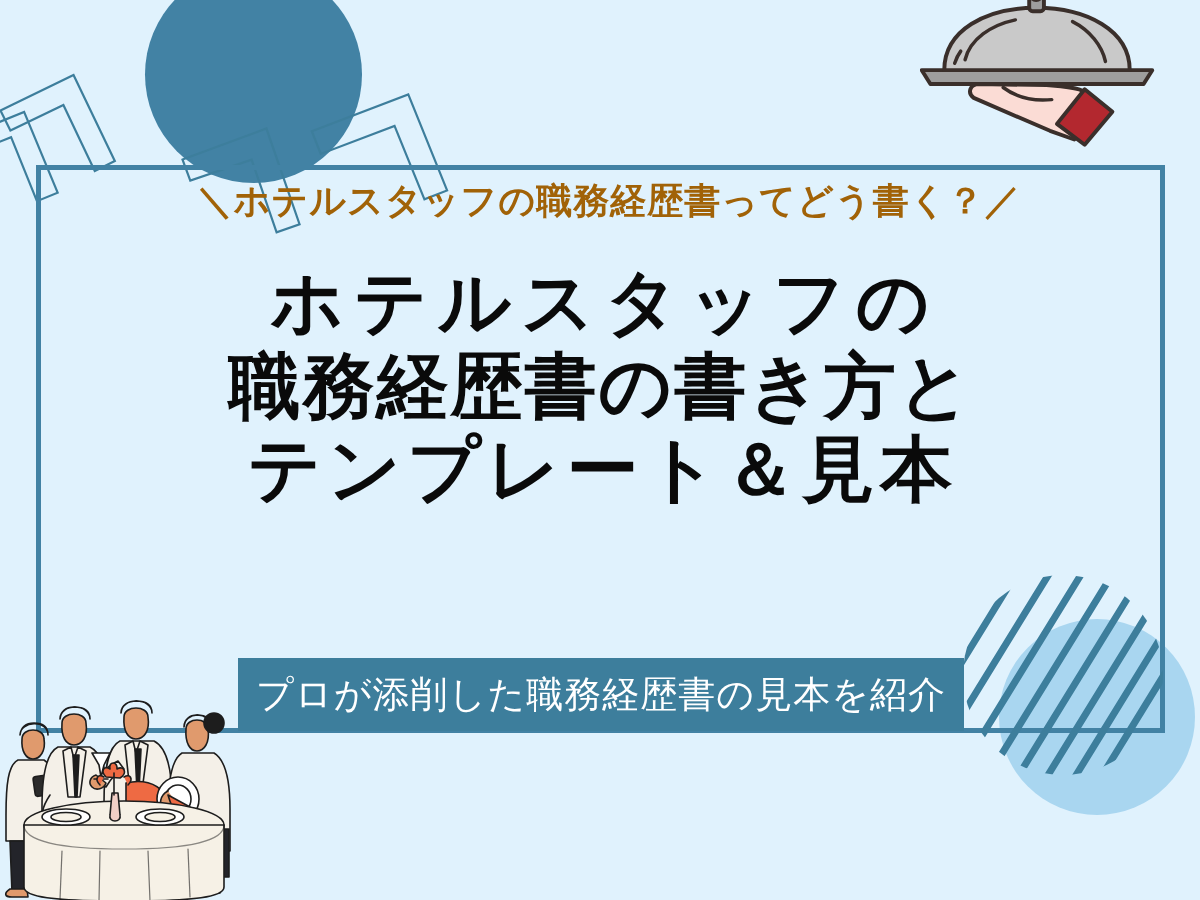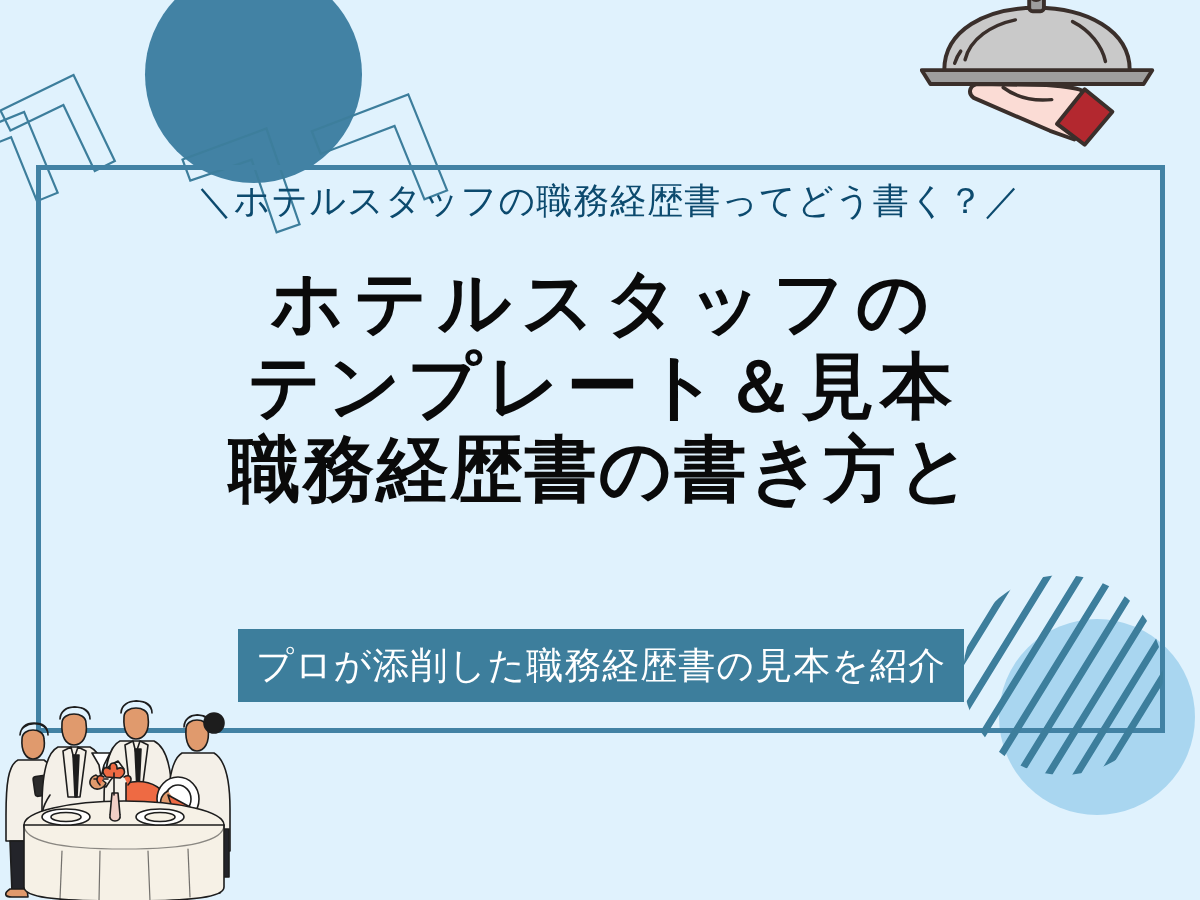--- a/index.html
+++ b/index.html
@@ -61,46 +61,46 @@
   
   #title-block {
     position: absolute;
     left: 0;
     top: 180px;
     width: 1200px;
     text-align: center;
   }
   #subtitle {
     font-size: 36px;
-    color: #0c4a6e;
+    color: #a16207;
     letter-spacing: 1px;
     line-height: 1.15;
     white-space: nowrap;
-    font-weight: 400;
+    font-weight: 700;
     margin-left: 18px;
   }
   #headline {
     margin-top: 24px;
   }
   .headline-line {
     font-size: 72px;
     font-weight: 700;
     color: #0a0a0a;
     line-height: 1.16;
     white-space: nowrap;
   }
   .headline-line.l1 { letter-spacing: 10px; padding-left: 10px; margin-top: 40px; }
   .headline-line.l2 { letter-spacing: 2px; padding-left: 2px; }
   .headline-line.l3 { letter-spacing: 6px; padding-left: 6px; }
 
   
   #sub-banner {
     position: absolute;
     left: 238px;
-    top: 629px;
+    top: 658px;
     width: 726px;
     height: 73px;
     background: #3d7e9c;
     display: flex;
     align-items: center;
     justify-content: center;
   }
   #sub-banner-text {
     font-size: 37px;
     color: #ffffff;
@@ -165,22 +165,22 @@
       <line x1="1055" y1="852" x2="1215" y2="592"></line>
       <line x1="1080" y1="852" x2="1240" y2="592"></line>
       <line x1="855" y1="780" x2="1015" y2="520"></line>
     </g>
   </svg>
 
   <div id="title-block">
     <div id="subtitle">＼ホテルスタッフの職務経歴書ってどう書く？／</div>
     <div id="headline">
       <div class="headline-line l1">ホテルスタッフの</div>
+      <div class="headline-line l2">職務経歴書の書き方と</div>
       <div class="headline-line l3">テンプレート＆見本</div>
-      <div class="headline-line l2">職務経歴書の書き方と</div>
     </div>
   </div>
 
   <div id="sub-banner">
     <span id="sub-banner-text">プロが添削した職務経歴書の見本を紹介</span>
   </div>
 
   <svg id="illus-cloche" viewBox="0 0 300 200" xmlns="http://www.w3.org/2000/svg">
     <g stroke="#3a2f2b" stroke-width="4.5" stroke-linejoin="round" stroke-linecap="round">
 

